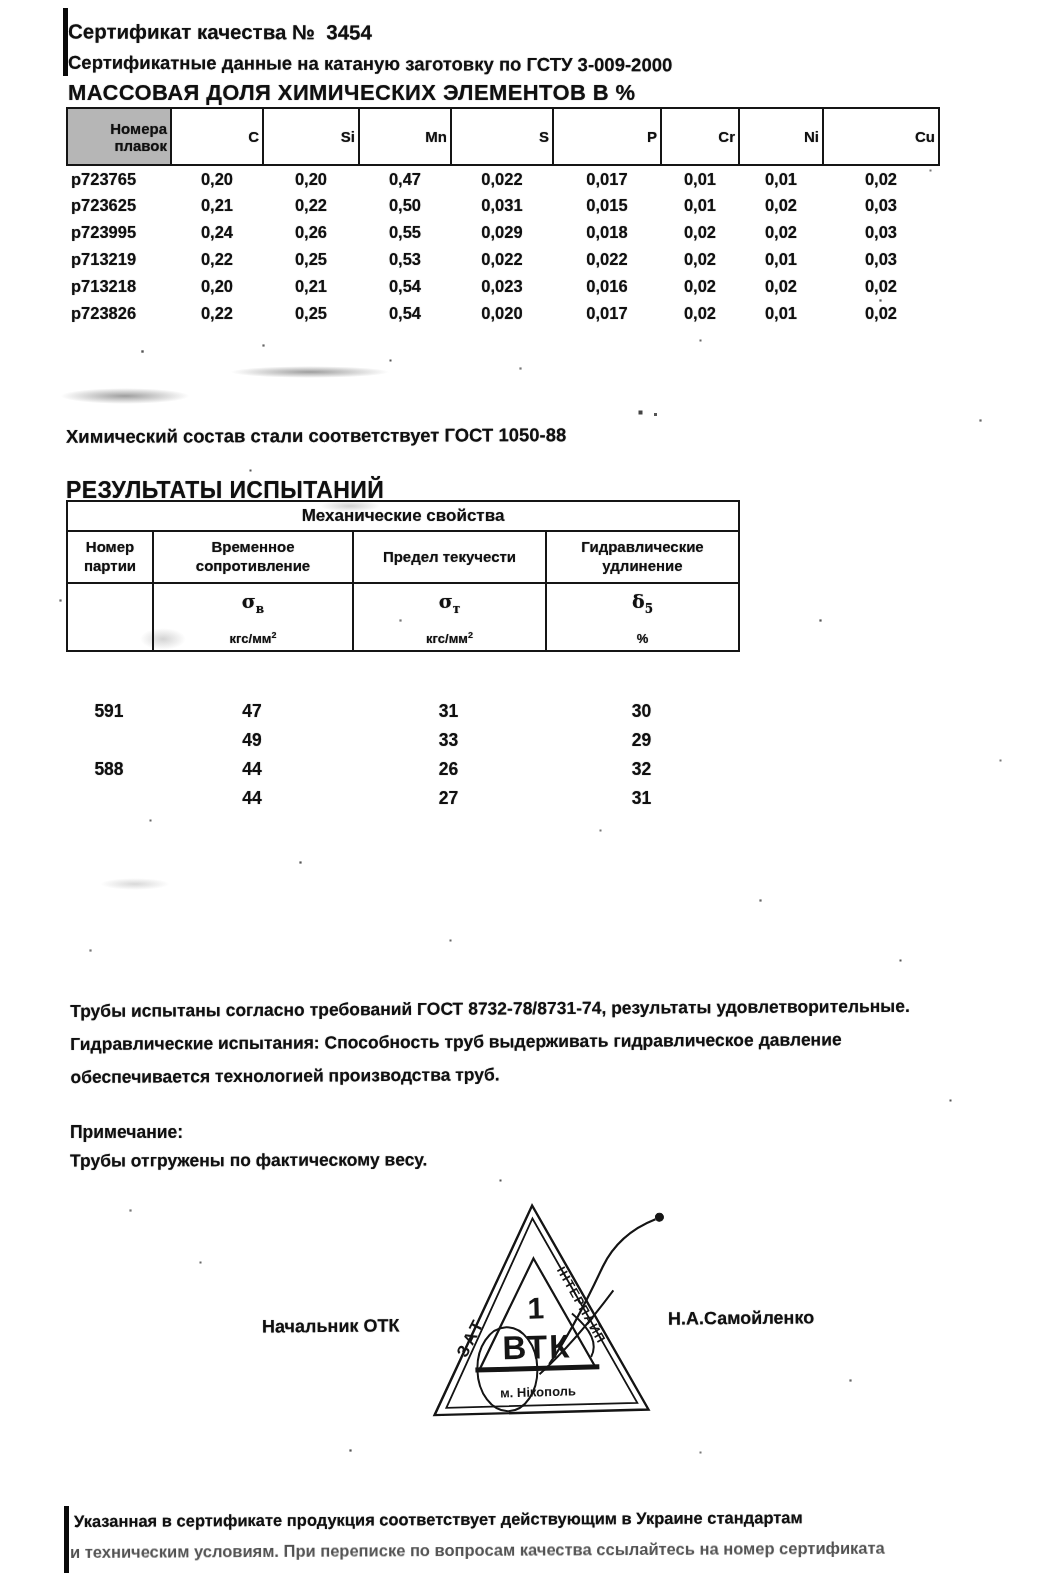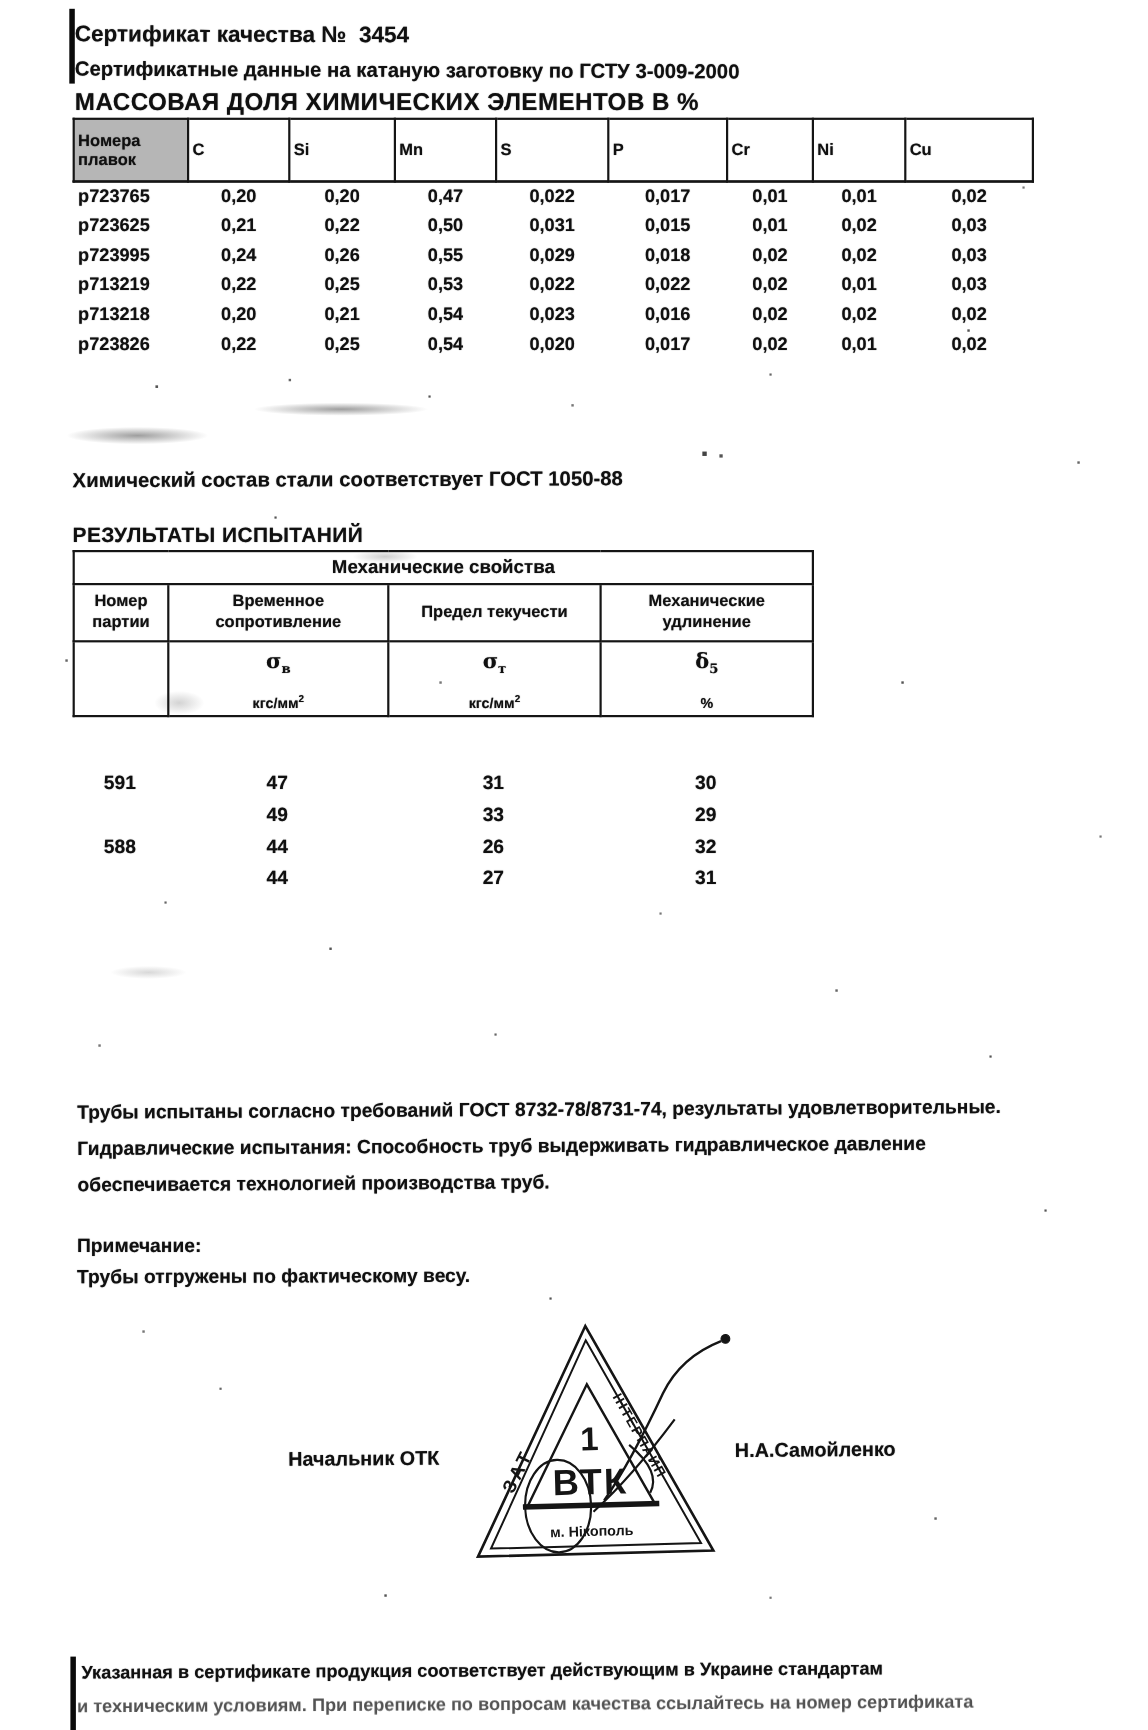--- a/index.html
+++ b/index.html
@@ -12,29 +12,29 @@
   
   .vbar { position:absolute; width:5px; background:#0a0a0a; }
   .h1 { left:68px; top:20px; font-size:20.5px; font-weight:700; white-space:pre; transform:rotate(.2deg); }
   .h2 { left:68px; top:53px; font-size:18.5px; font-weight:700; white-space:pre; transform:rotate(.25deg); }
   .h3 { left:68px; top:80px; font-size:22px; font-weight:700; letter-spacing:.4px; white-space:pre; }
 
   
   table { border-collapse:collapse; table-layout:fixed; }
   #chem-table { position:absolute; left:66px; top:107px; width:872px; }
   #chem-table th { border:2.5px solid #151515; font-size:15px; font-weight:700; height:57px;
-                   text-align:left; vertical-align:middle; padding:0 3px; background:#fff; }
+                   text-align:right; vertical-align:middle; padding:0 3px; background:#fff; }
   #chem-table th.shaded { background:#b6b6b6; }
   #chem-table td { border:none; font-size:16.5px; font-weight:700; height:27px;
                    text-align:center; vertical-align:middle; }
   #chem-table td.rowlabel { text-align:left; padding-left:4px; }
 
   
   .chem-note { left:66px; top:425px; font-size:18.5px; font-weight:700; transform:rotate(-.2deg); }
-  .results-title { left:66px; top:477px; font-size:19px; font-weight:700; letter-spacing:.4px; }
+  .results-title { left:66px; top:477px; font-size:23px; font-weight:700; letter-spacing:.4px; }
 
   
   #mech-table { position:absolute; left:66px; top:500px; width:672px; }
   #mech-table th, #mech-table td.boxed { border:2.5px solid #151515; font-weight:700; text-align:center; vertical-align:middle; }
   #mech-table .group { height:30px; font-size:17px; }
   #mech-table .colhead { height:52px; font-size:15px; line-height:1.25; padding:0 8px; }
   #mech-table .symrow { height:68px; font-size:18px; position:relative;margin-top:42px; }
   .symcell { display:flex; flex-direction:column; justify-content:space-between; align-items:center; height:62px; padding:4px 0 2px; }
   .symcell .sym { font-size:19px; font-weight:700; font-family:"DejaVu Serif",serif; }
   .symcell .sym sub { font-size:12px; }
@@ -195,21 +195,21 @@
         <col style="width:193px">
     </colgroup>
     <tbody>
         <tr>
       <th class="group" colspan="4">Механические свойства</th>
     </tr>
     <tr>
       <th class="colhead">Номер партии</th>
       <th class="colhead">Временное сопротивление</th>
       <th class="colhead">Предел текучести</th>
-      <th class="colhead">Механические удлинение</th>
+      <th class="colhead">Гидравлические удлинение</th>
     </tr>
     <tr class="symrow">
       <td class="boxed"></td>
       <td class="boxed">
         <div class="symcell">
           <span class="sym"><span>σ</span><sub>в</sub></span>
           <span class="unit"><span>кгс/мм</span><sup>2</sup></span>
         </div>
       </td>
       <td class="boxed">

